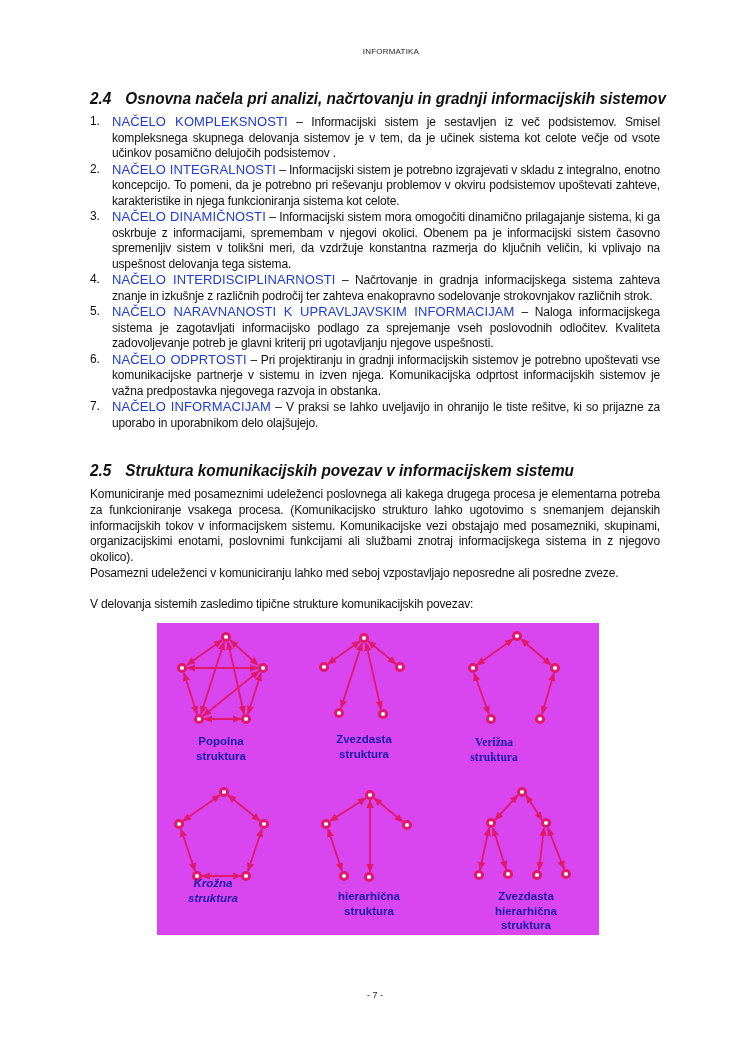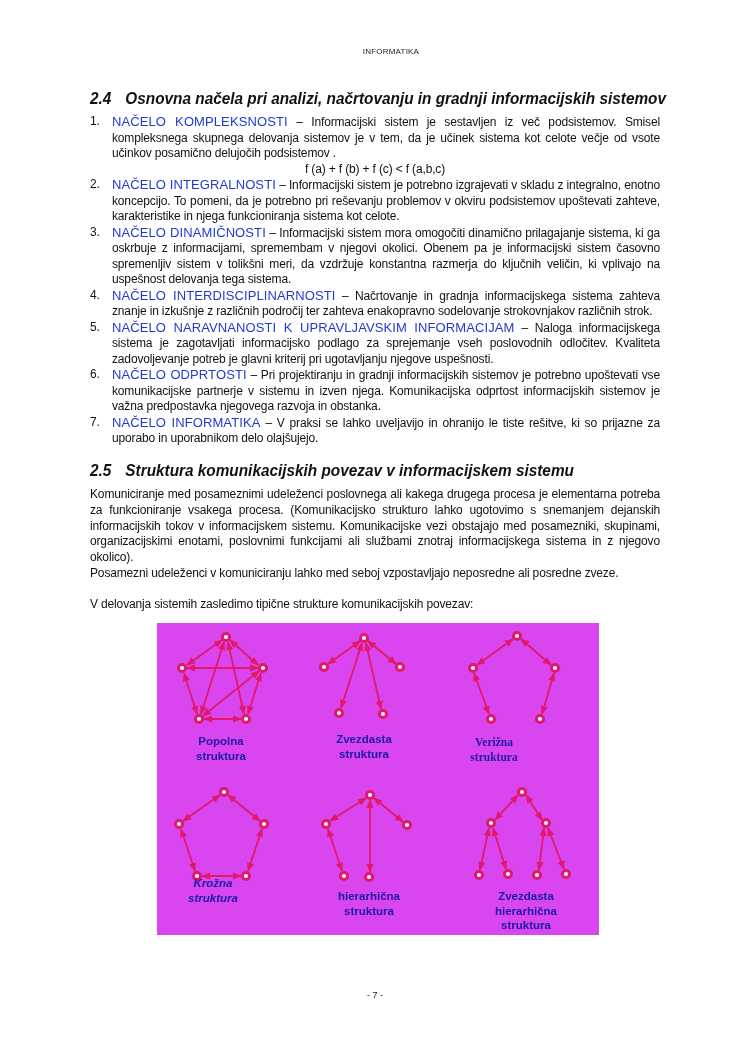--- a/index.html
+++ b/index.html
@@ -29,39 +29,38 @@
 
 <div class="running-header">INFORMATIKA</div>
 
 <div class="section-title" style="top:89px;">
   <span class="num">2.4</span><span>Osnovna načela pri analizi, načrtovanju in gradnji informacijskih sistemov</span>
 </div>
 
 <ol class="list">
   <li>
     <span class="n">1.</span><span class="term">NAČELO KOMPLEKSNOSTI</span><span> – Informacijski sistem je sestavljen iz več podsistemov. Smisel kompleksnega skupnega delovanja sistemov je v tem, da je učinek sistema kot celote večje od vsote učinkov posamično delujočih podsistemov .</span>
-    <span class="formula">f (a) + f (b) + f (c) &lt; f (a,b,c)</span>
   </li>
   <li>
     <span class="n">2.</span><span class="term">NAČELO INTEGRALNOSTI</span><span> – Informacijski sistem je potrebno izgrajevati v skladu z integralno, enotno koncepcijo. To pomeni, da je potrebno pri reševanju problemov v okviru podsistemov upoštevati zahteve, karakteristike in njega funkcioniranja sistema kot celote.</span>
   </li>
   <li>
     <span class="n">3.</span><span class="term">NAČELO DINAMIČNOSTI</span><span> – Informacijski sistem mora omogočiti dinamično prilagajanje sistema, ki ga oskrbuje z informacijami, spremembam v njegovi okolici. Obenem pa je informacijski sistem časovno spremenljiv sistem v tolikšni meri, da vzdržuje konstantna razmerja do ključnih veličin, ki vplivajo na uspešnost delovanja tega sistema.</span>
   </li>
   <li>
     <span class="n">4.</span><span class="term">NAČELO INTERDISCIPLINARNOSTI</span><span> – Načrtovanje in gradnja informacijskega sistema zahteva znanje in izkušnje z različnih področij ter zahteva enakopravno sodelovanje strokovnjakov različnih strok.</span>
   </li>
   <li>
     <span class="n">5.</span><span class="term">NAČELO NARAVNANOSTI K UPRAVLJAVSKIM INFORMACIJAM</span><span> – Naloga informacijskega sistema je zagotavljati informacijsko podlago za sprejemanje vseh poslovodnih odločitev. Kvaliteta zadovoljevanje potreb je glavni kriterij pri ugotavljanju njegove uspešnosti.</span>
   </li>
   <li>
     <span class="n">6.</span><span class="term">NAČELO ODPRTOSTI</span><span> – Pri projektiranju in gradnji informacijskih sistemov je potrebno upoštevati vse komunikacijske partnerje v sistemu in izven njega. Komunikacijska odprtost informacijskih sistemov je važna predpostavka njegovega razvoja in obstanka.</span>
   </li>
   <li>
-    <span class="n">7.</span><span class="term">NAČELO INFORMATIKA</span><span> – V praksi se lahko uveljavijo in ohranijo le tiste rešitve, ki so prijazne za uporabo in uporabnikom delo olajšujejo.</span>
+    <span class="n">7.</span><span class="term">NAČELO INFORMACIJAM</span><span> – V praksi se lahko uveljavijo in ohranijo le tiste rešitve, ki so prijazne za uporabo in uporabnikom delo olajšujejo.</span>
   </li>
 </ol>
 
 <div class="section-title" style="top:461px;">
   <span class="num">2.5</span><span>Struktura komunikacijskih povezav v informacijskem sistemu</span>
 </div>
 
 <p class="para" style="top:487px;">Komuniciranje med posameznimi udeleženci poslovnega ali kakega drugega procesa je elementarna potreba za funkcioniranje vsakega procesa. (Komunikacijsko strukturo lahko ugotovimo s snemanjem dejanskih informacijskih tokov v informacijskem sistemu. Komunikacijske vezi obstajajo med posamezniki, skupinami, organizacijskimi enotami, poslovnimi funkcijami ali službami znotraj informacijskega sistema in z njegovo okolico).</p>
 <p class="para" style="top:566px;">Posamezni udeleženci v komuniciranju lahko med seboj vzpostavljajo neposredne ali posredne zveze.</p>
 <p class="para" style="top:597px;">V delovanja sistemih zasledimo tipične strukture komunikacijskih povezav:</p>

